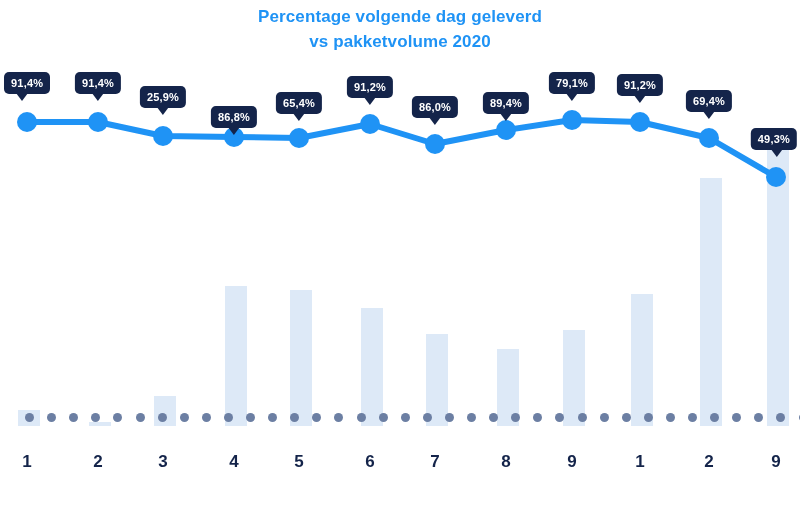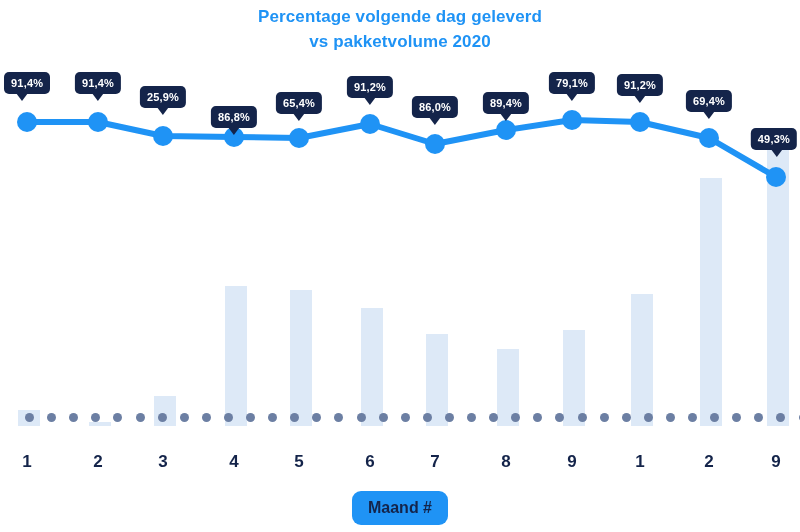--- a/index.html
+++ b/index.html
@@ -258,15 +258,14 @@
       <div class="xtick" style="left: 299px;">5</div>
       <div class="xtick" style="left: 370px;">6</div>
       <div class="xtick" style="left: 435px;">7</div>
       <div class="xtick" style="left: 506px;">8</div>
       <div class="xtick" style="left: 572px;">9</div>
       <div class="xtick" style="left: 640px;">1</div>
       <div class="xtick" style="left: 709px;">2</div>
       <div class="xtick" style="left: 776px;">9</div>
     </div>
 
-  <div class="axis-pill">Maand #</div>
 
 </div>
 
 </body></html>

